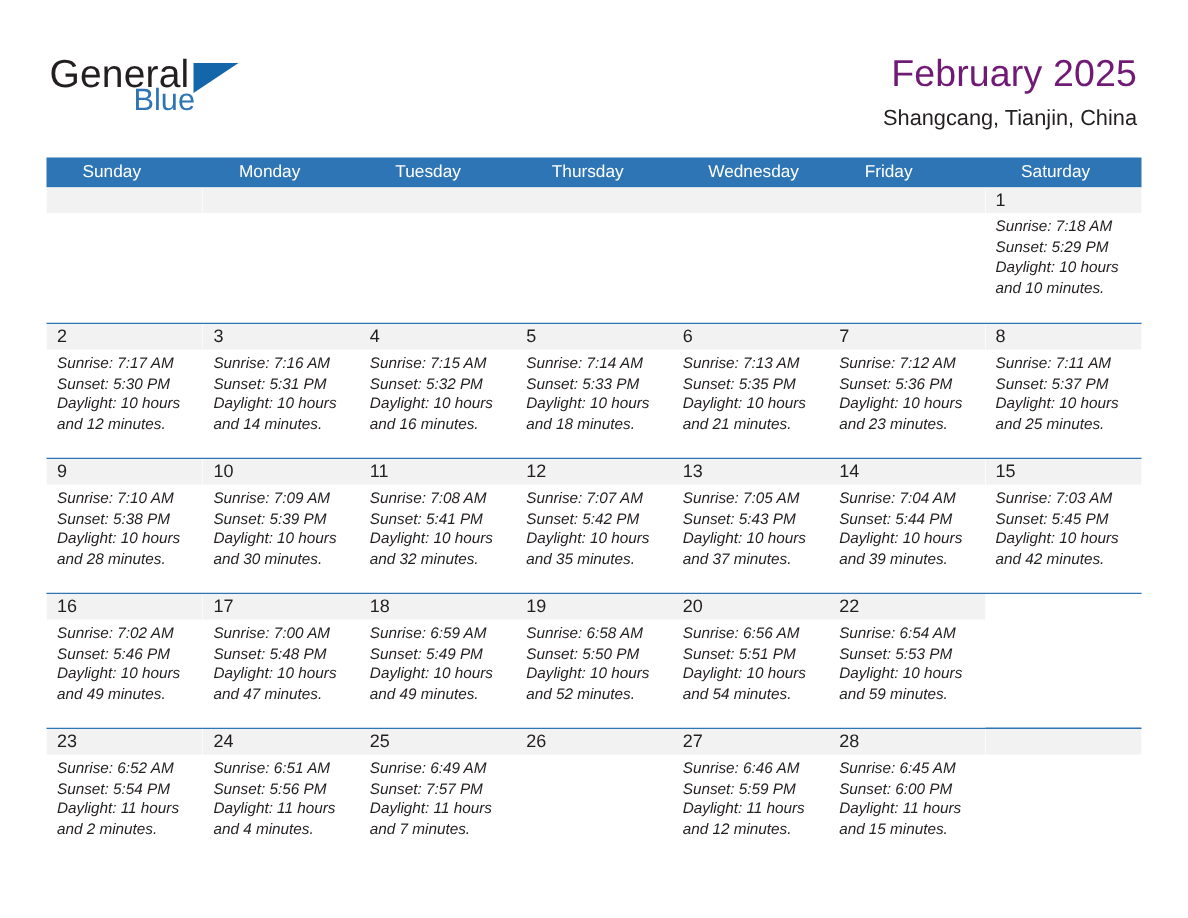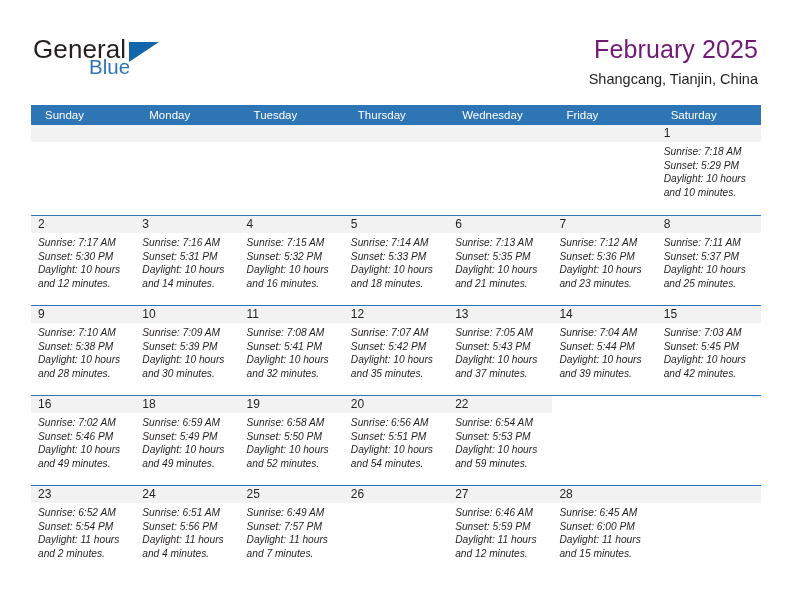--- a/index.html
+++ b/index.html
@@ -88,21 +88,21 @@
   .weekdays {
     display: grid;
     grid-template-columns: repeat(7, 1fr);
     background: #2e75b6;
     height: 20px;
   }
   .weekday {
     color: #ffffff;
     font-size: 11.5px;
     line-height: 20px;
-    padding-left: 14px;
+    padding-left: 24px;
     white-space: nowrap;
   }
 
   .week {
     display: grid;
     grid-template-columns: repeat(7, 1fr);
     border-top: 1.4px solid #2e75b6;
     height: 90px;
   }
   .week:first-of-type { border-top: none; }
@@ -312,20 +312,28 @@
         <div class="week">
           <div class="cell">
             <span class="daynum">16</span>
             <div class="info">
               <div>Sunrise: 7:02 AM</div>
               <div>Sunset: 5:46 PM</div>
               <div class="daylight">Daylight: 10 hours and 49 minutes.</div>
             </div>
           </div>
           <div class="cell">
+            <span class="daynum">17</span>
+            <div class="info">
+              <div>Sunrise: 7:00 AM</div>
+              <div>Sunset: 5:48 PM</div>
+              <div class="daylight">Daylight: 10 hours and 47 minutes.</div>
+            </div>
+          </div>
+          <div class="cell">
             <span class="daynum">18</span>
             <div class="info">
               <div>Sunrise: 6:59 AM</div>
               <div>Sunset: 5:49 PM</div>
               <div class="daylight">Daylight: 10 hours and 49 minutes.</div>
             </div>
           </div>
           <div class="cell">
             <span class="daynum">19</span>
             <div class="info">

